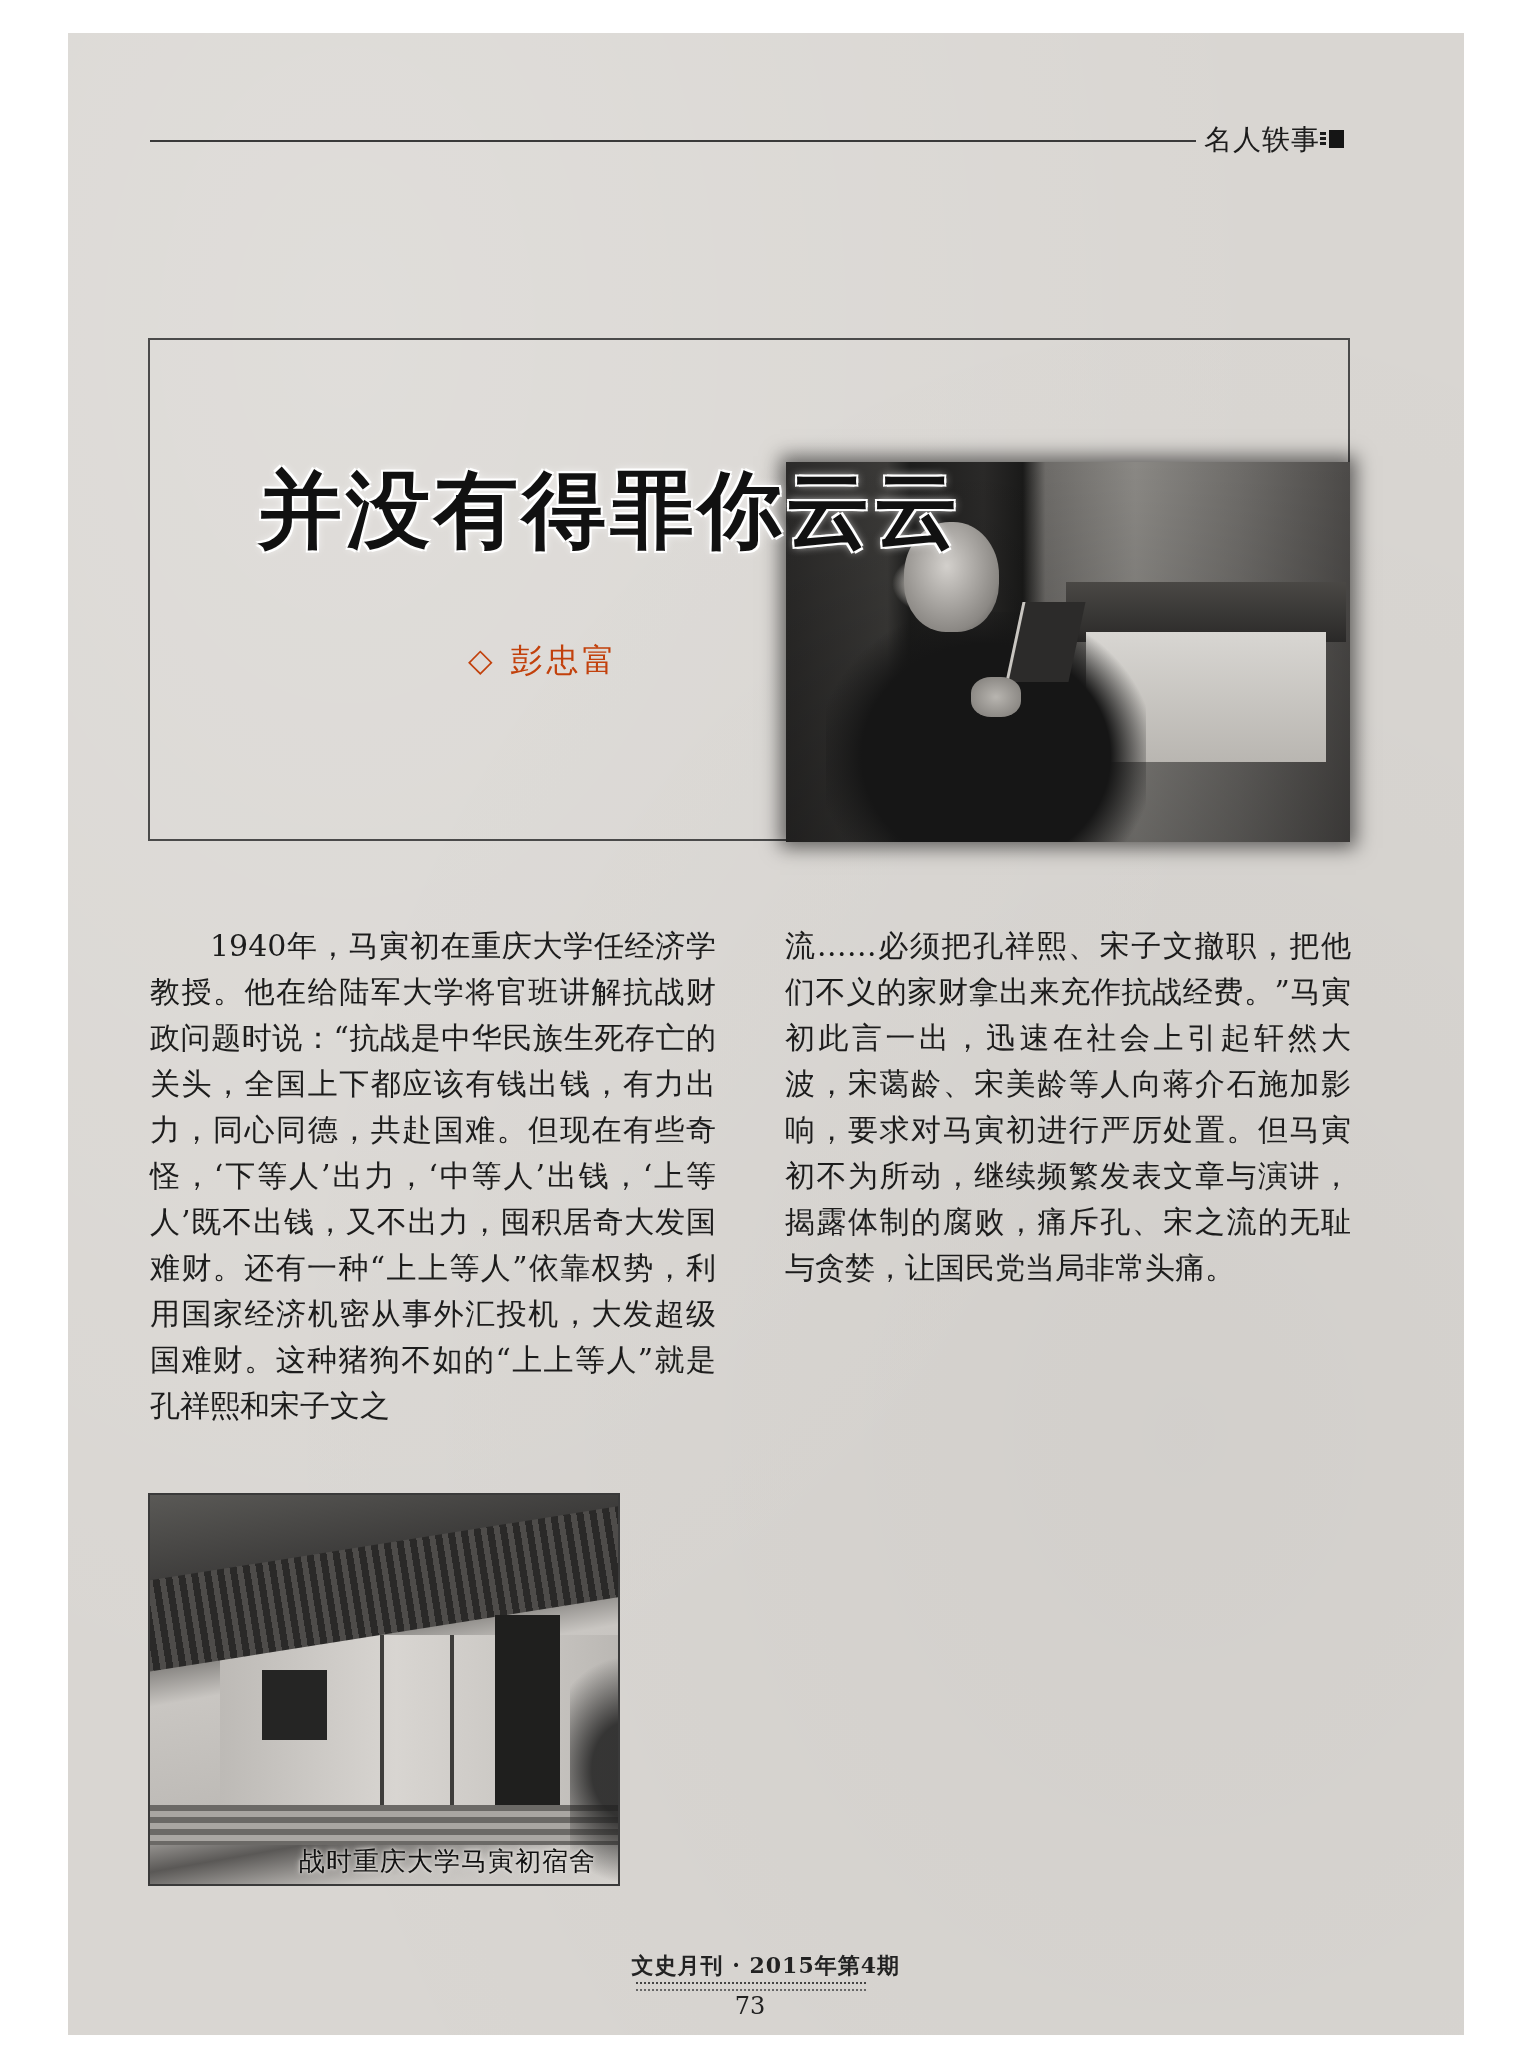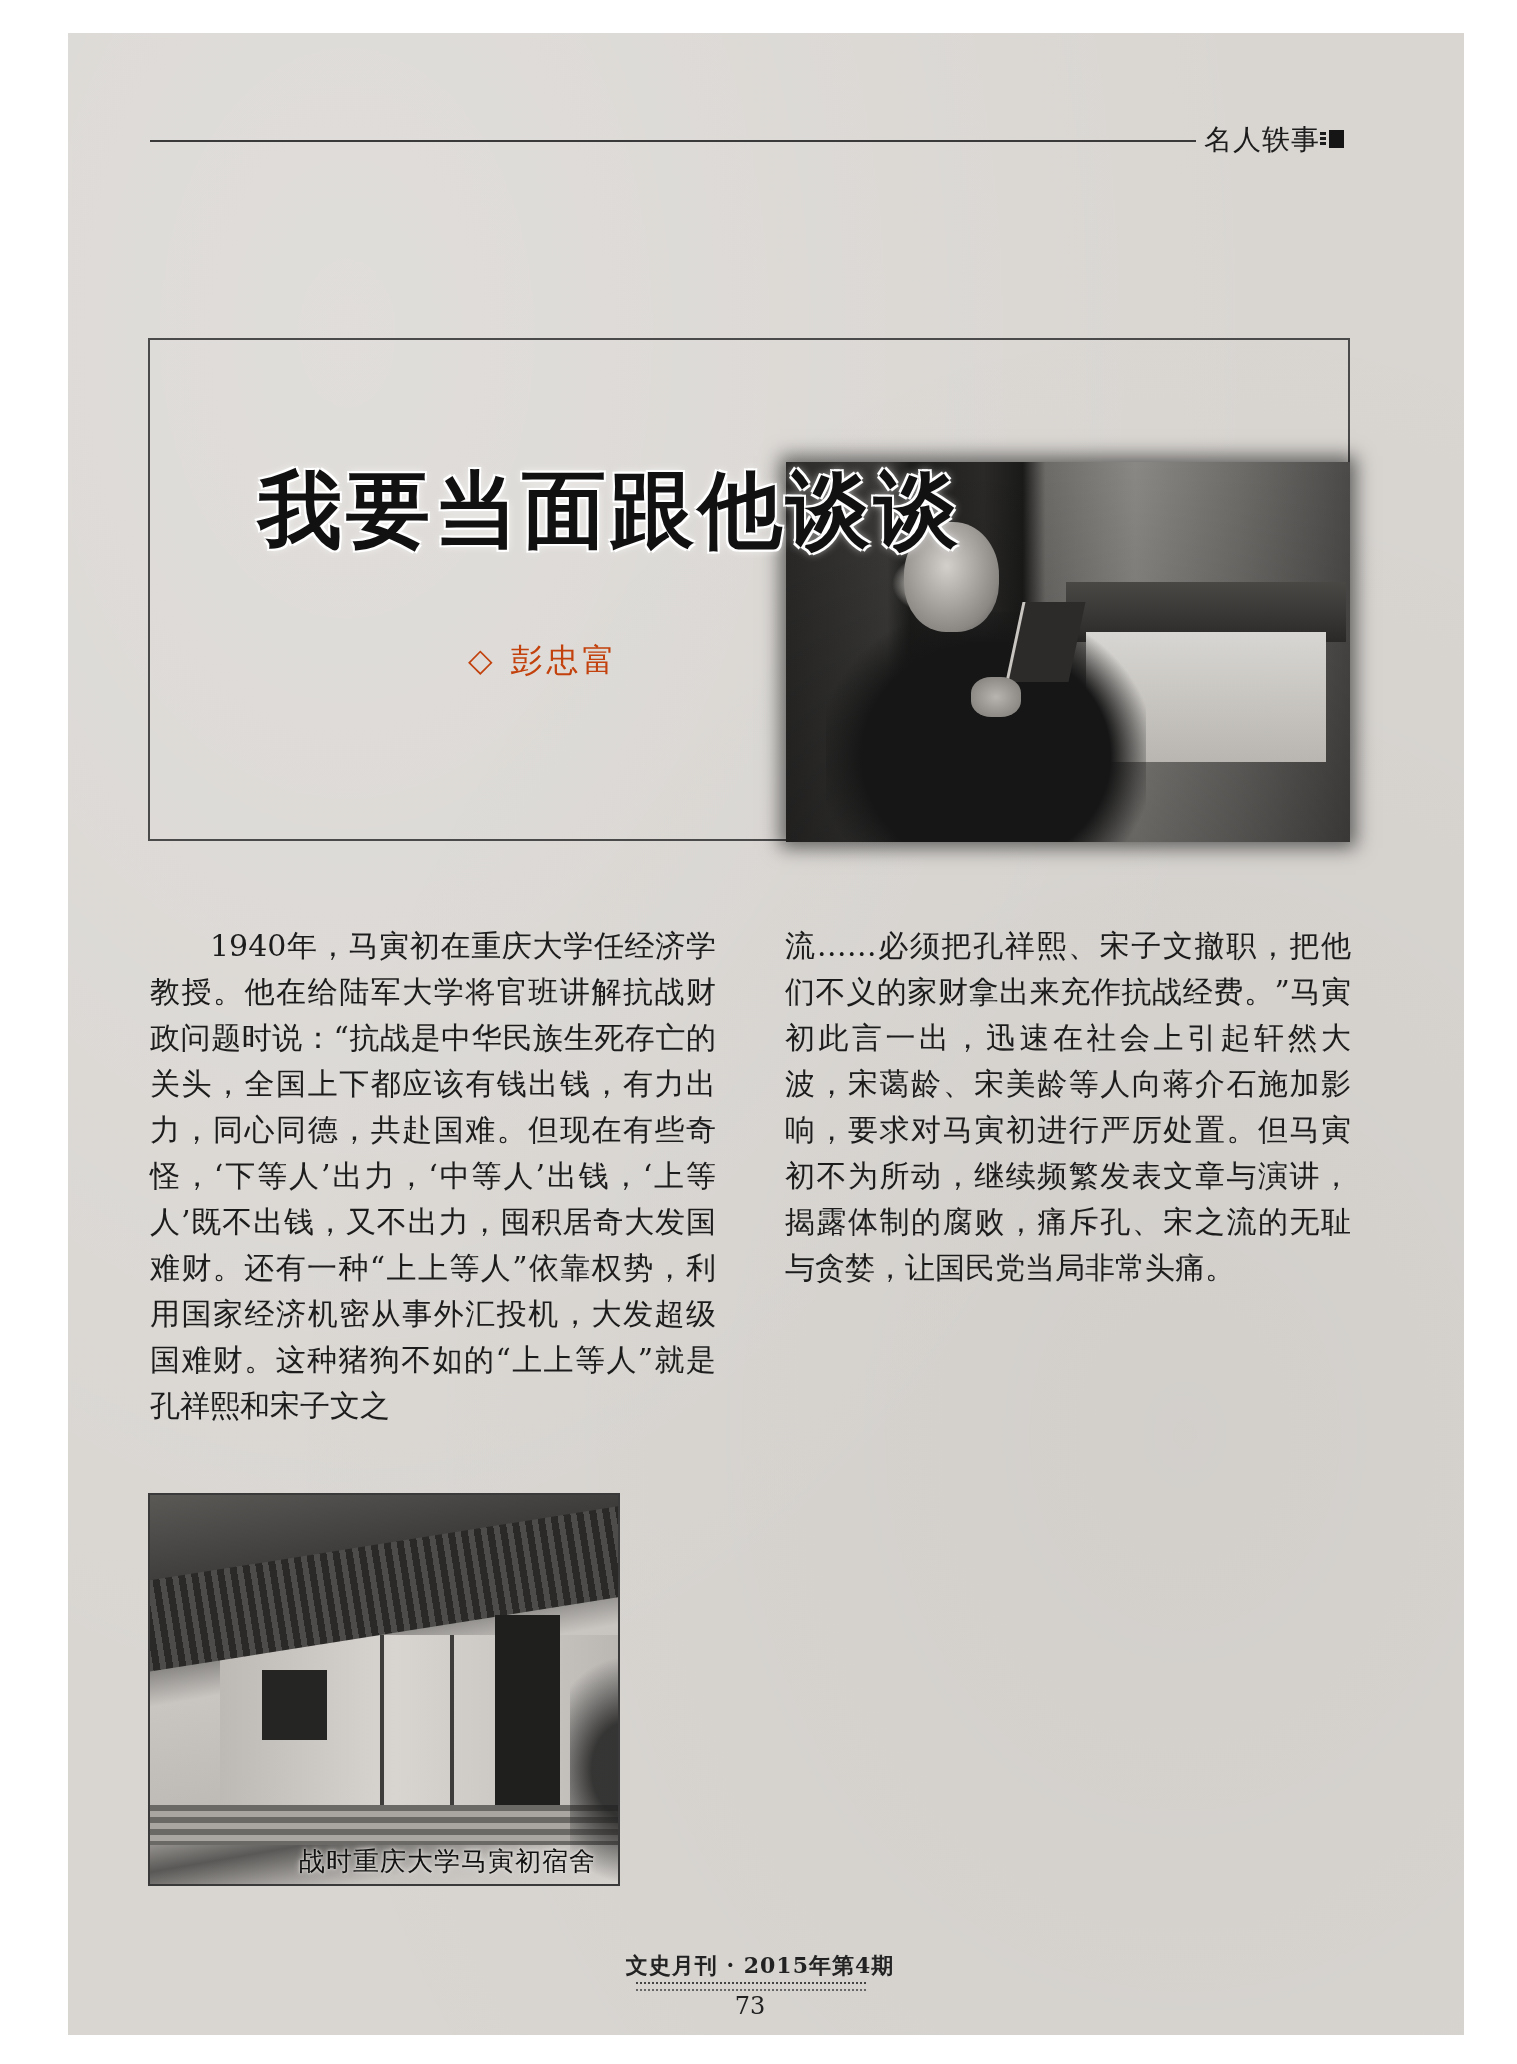--- a/index.html
+++ b/index.html
@@ -128,21 +128,21 @@
   }
   .photo-house .caption {
     position: absolute; right: 22px; bottom: 6px;
     font-family: "DejaVu Serif", "Liberation Serif", serif;
     font-size: 26px; letter-spacing: 1px; color: #111; line-height: 34px;
     text-shadow: 0 0 3px #e6e3df, 0 0 6px #e6e3df;
   }
 
   
   .footer-journal {
-    position: absolute; left: 620px; top: 1950px; width: 280px; text-align: center;
+    position: absolute; left: 620px; top: 1950px; width: 280px; text-align: right;
     font-family: "DejaVu Serif", "Liberation Serif", serif;
     font-size: 22px; letter-spacing: 1px; color: #222; line-height: 30px; font-weight: bold;
   }
   .footer-rule {
     position: absolute; left: 636px; top: 1982px; width: 230px; height: 5px;
     border-top: 2px dotted #444; border-bottom: 2px dotted #666;
   }
   .page-number {
     position: absolute; left: 720px; top: 1990px; width: 60px; text-align: center;
     font-family: "DejaVu Serif", "Liberation Serif", serif;
@@ -165,21 +165,21 @@
 
 <div class="photo-portrait">
   <div class="table-top"></div>
   <div class="tablecloth"></div>
   <div class="figure"></div>
   <div class="head"></div>
   <div class="book"></div>
   <div class="hand"></div>
 </div>
 
-<div class="title-text">我要当面跟他谈谈</div>
+<div class="title-text">并没有得罪你云云</div>
 
 <div class="byline">
   <span class="diamond">◇</span><span>彭忠富</span>
 </div>
 
 <div class="col col-left">
   <p class="indent">1940年，马寅初在重庆大学任经济学教授。他在给陆军大学将官班讲解抗战财政问题时说：“抗战是中华民族生死存亡的关头，全国上下都应该有钱出钱，有力出力，同心同德，共赴国难。但现在有些奇怪，‘下等人’出力，‘中等人’出钱，‘上等人’既不出钱，又不出力，囤积居奇大发国难财。还有一种“上上等人”依靠权势，利用国家经济机密从事外汇投机，大发超级国难财。这种猪狗不如的“上上等人”就是孔祥熙和宋子文之</p>
 </div>
 
 <div class="col col-right">

